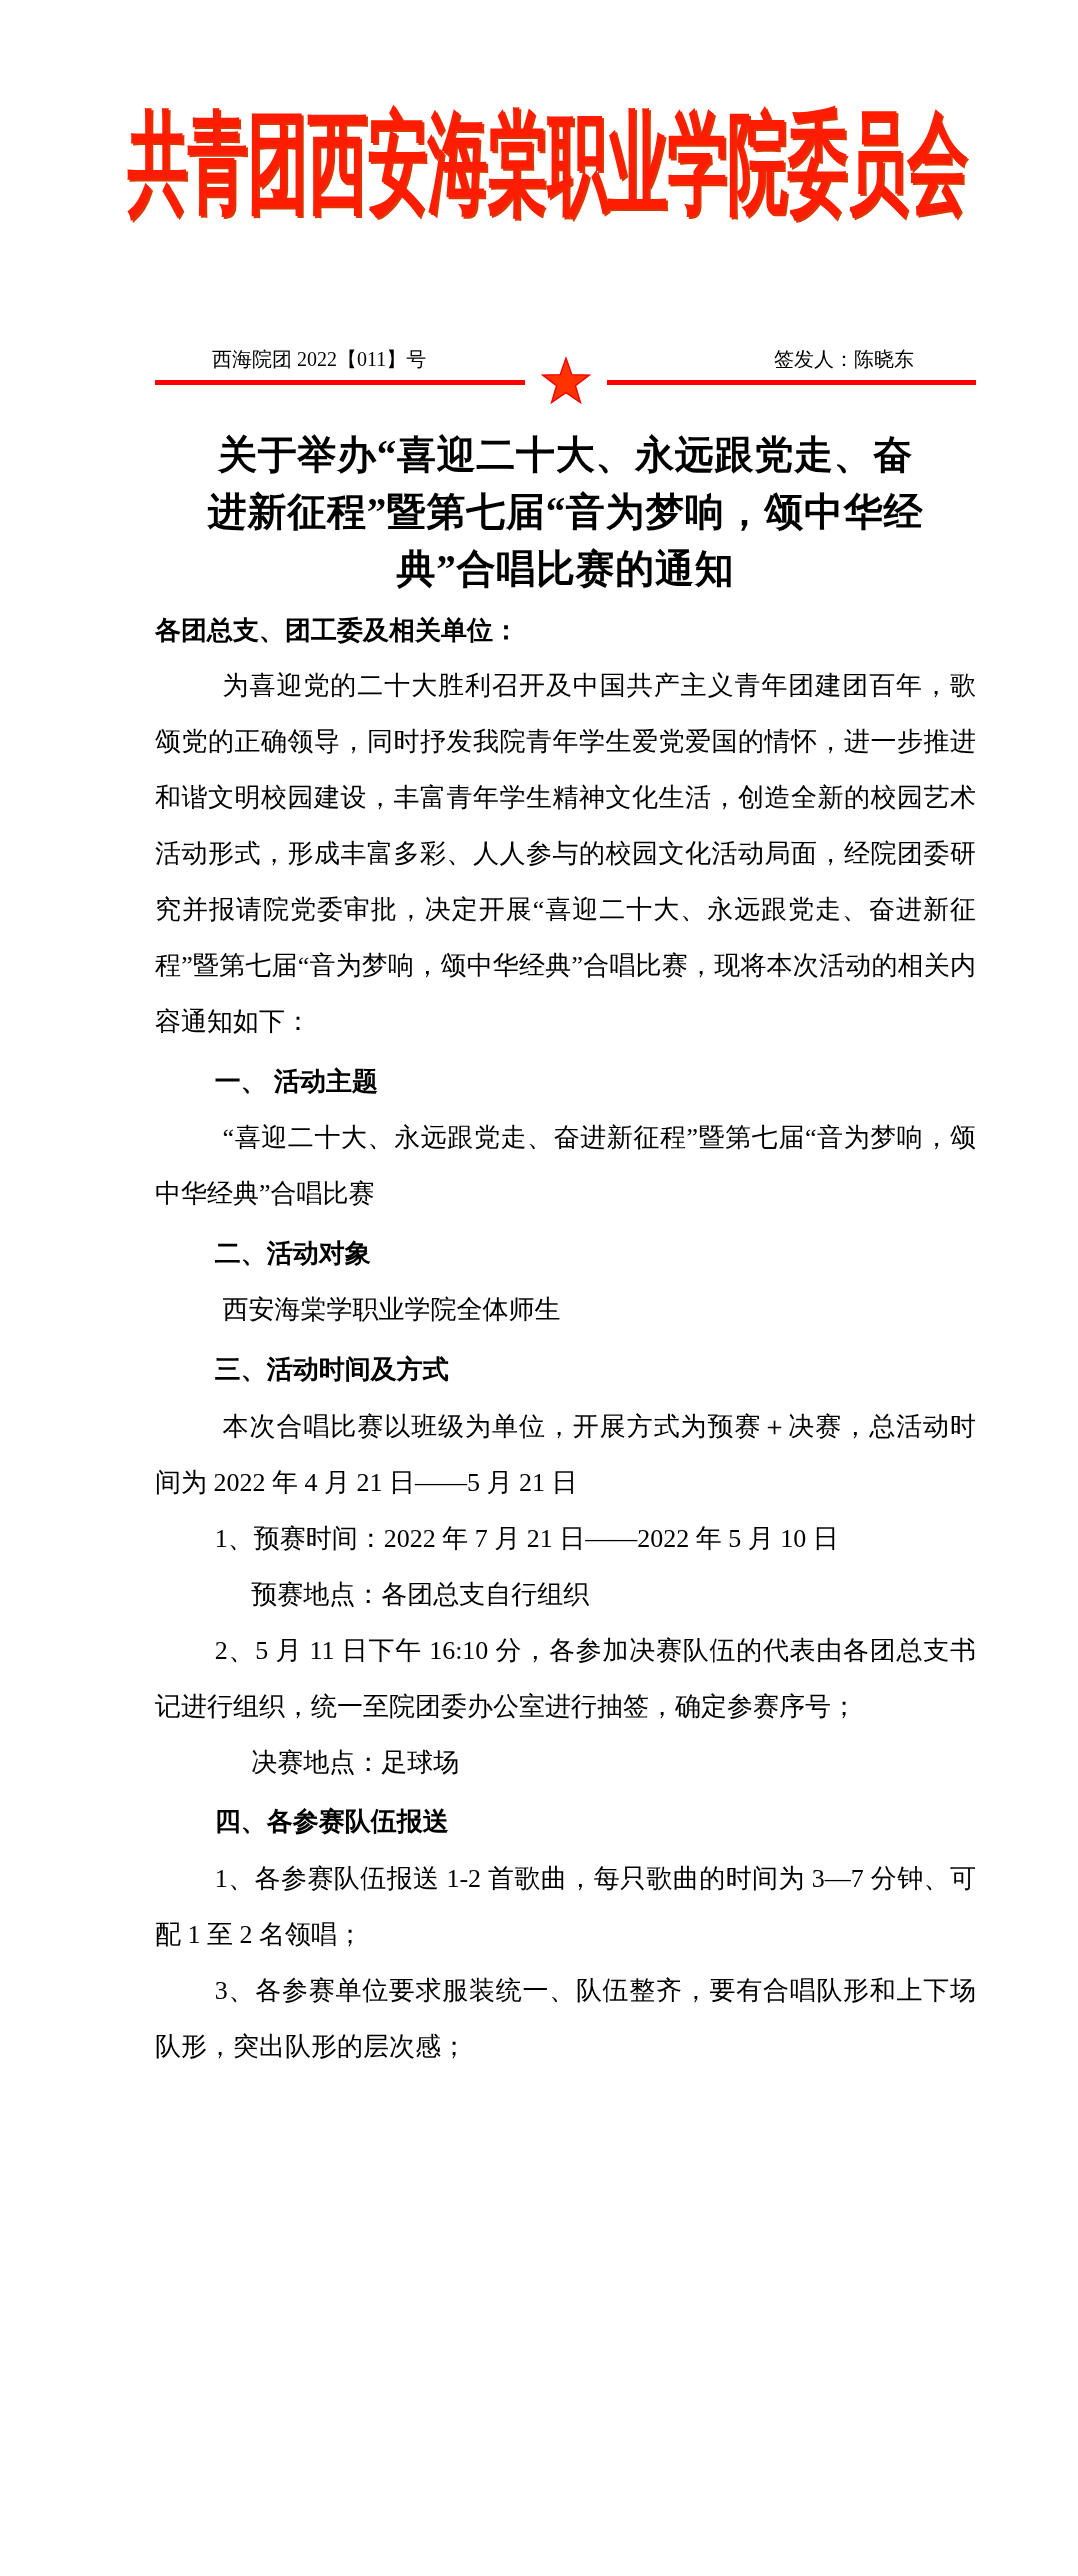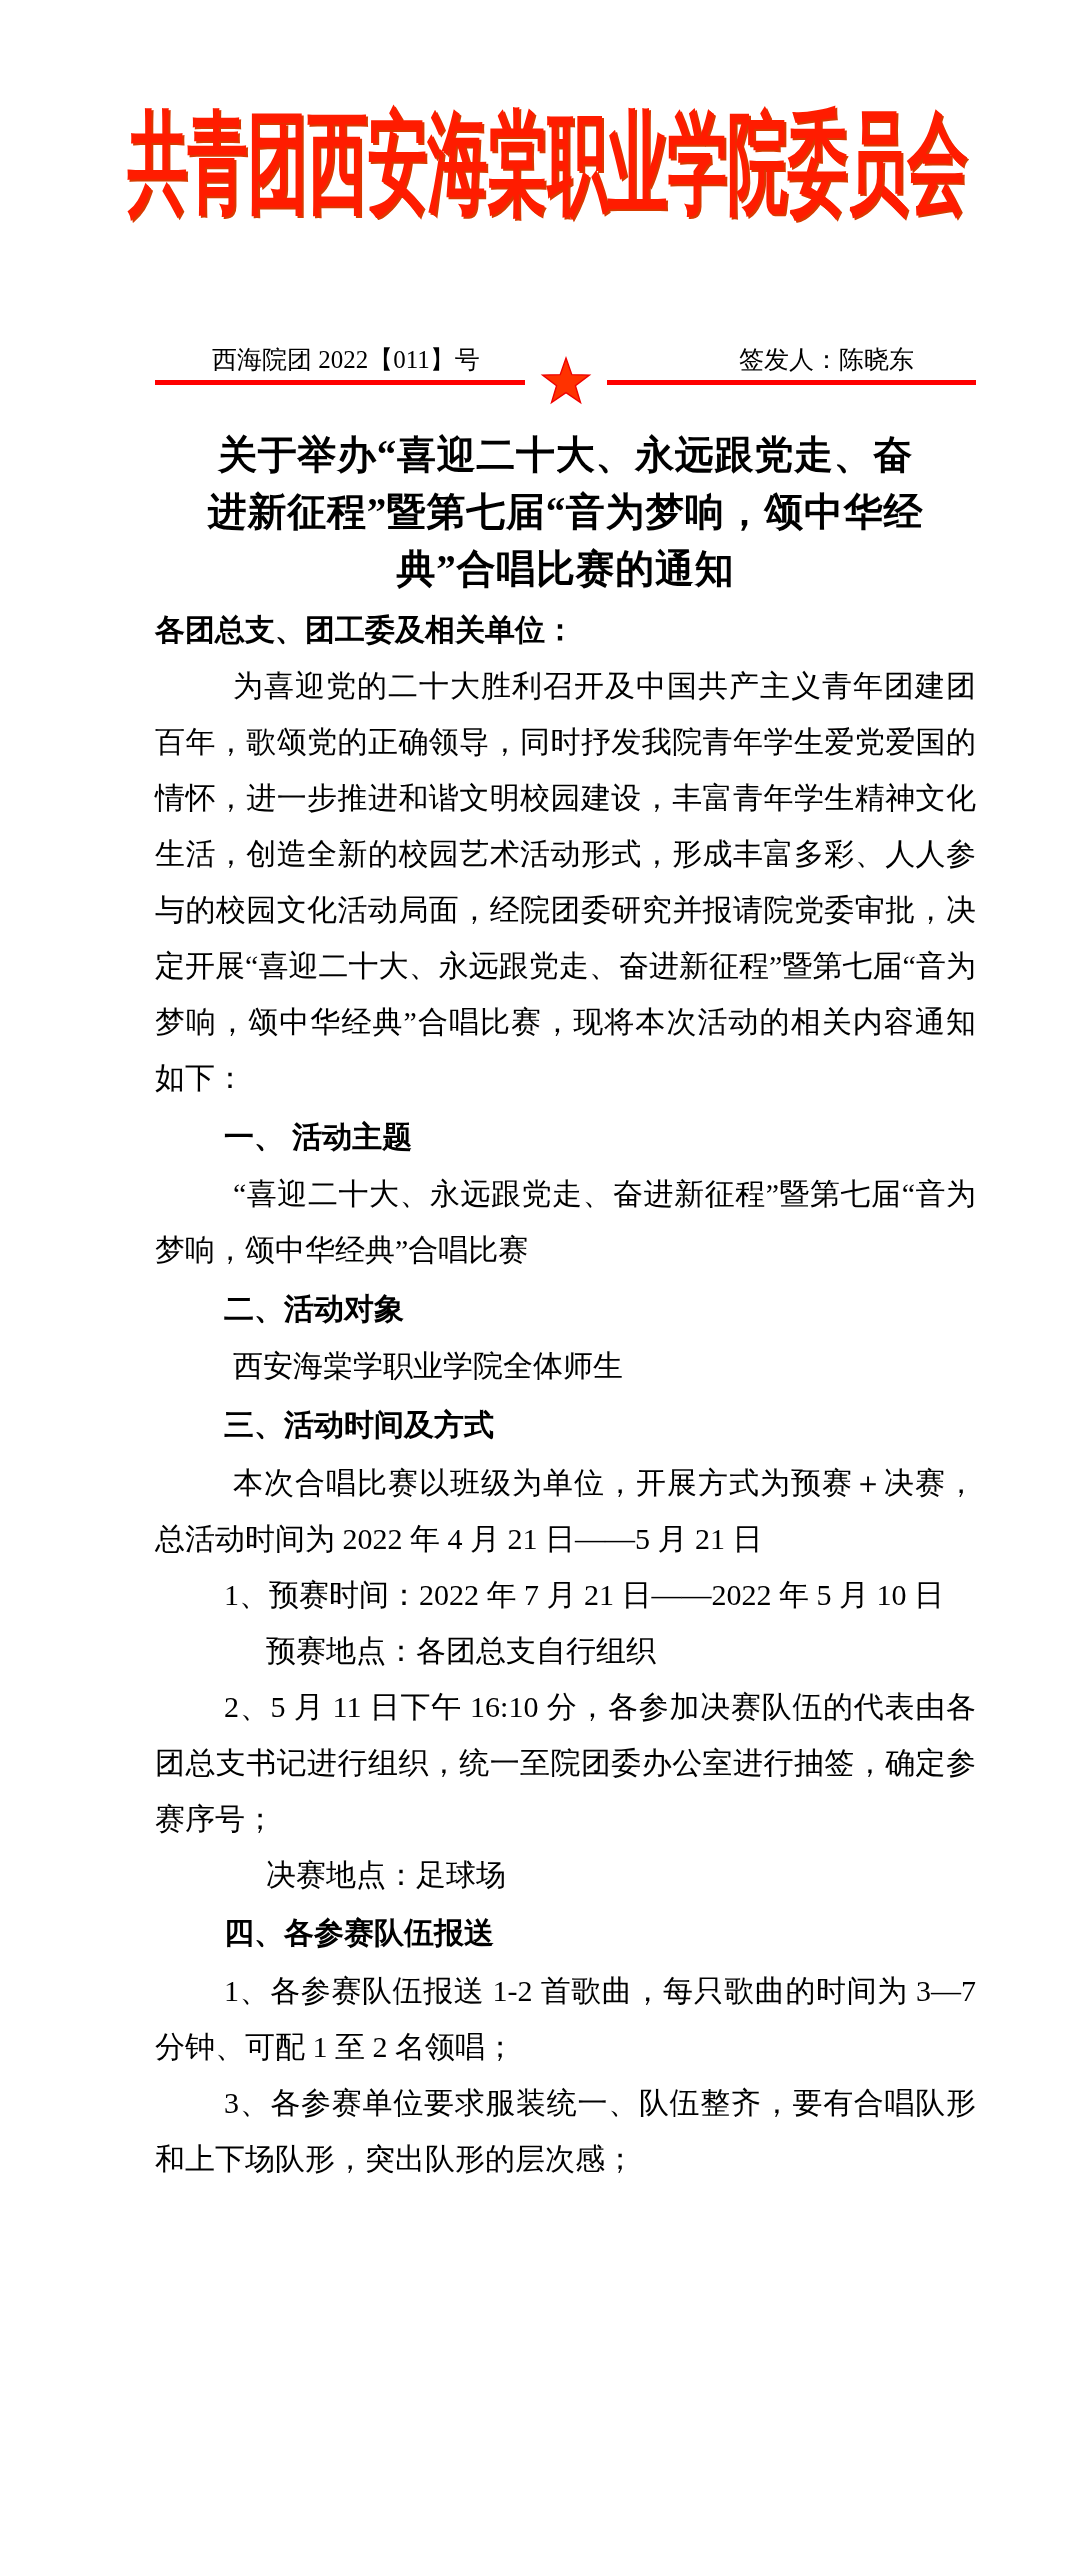--- a/index.html
+++ b/index.html
@@ -12,37 +12,37 @@
   .masthead { height:219px; display:flex; align-items:flex-end; justify-content:center; }
   .masthead-title {
     font-size:60px; font-weight:bold; line-height:1; white-space:nowrap;
     color:#ff1c00; letter-spacing:0px; margin-left:38px;
     transform:scaleY(1.85); transform-origin:50% 100%;
     text-shadow:2px 1.4px 0 #d93a00;
   }
   .content { width:821px; margin-left:155px; }
   .docline {
     margin-top:124px; display:flex; justify-content:space-between;
-    font-size:25px; line-height:33px; padding-left:57px; padding-right:62px;
+    font-size:20px; line-height:33px; padding-left:57px; padding-right:62px;
     white-space:nowrap;
   }
   .rule { position:relative; margin-top:4.1px; height:4.8px; }
   .rule-seg { position:absolute; top:0; height:4.8px; background:#ff0000; }
   .rule-seg.left  { left:0;  width:calc(50% - 41px); }
   .rule-seg.right { right:0; width:calc(50% - 41px); }
   .star-wrap {
     position:absolute; left:50%; top:50%;
     transform:translate(-50%,-50%); width:52px; height:52px;
   }
   .doc-title {
     margin-top:41px; text-align:center;
     font-size:39px; font-weight:bold; line-height:57px; letter-spacing:0.7px;
   }
   .body {
-    margin-top:5.4px; font-size:30px; line-height:56px;
+    margin-top:5.4px; font-size:26px; line-height:56px;
     text-align:justify;
   }
   .salutation {
     font-family:"Liberation Sans","DejaVu Sans",sans-serif; font-weight:bold;
   }
   .heading {
     font-family:"Liberation Sans","DejaVu Sans",sans-serif; font-weight:bold;
     text-indent:2.3em; margin-top:2.7px; margin-bottom:1.4px;
   }
   .para { text-indent:2.6em; }

